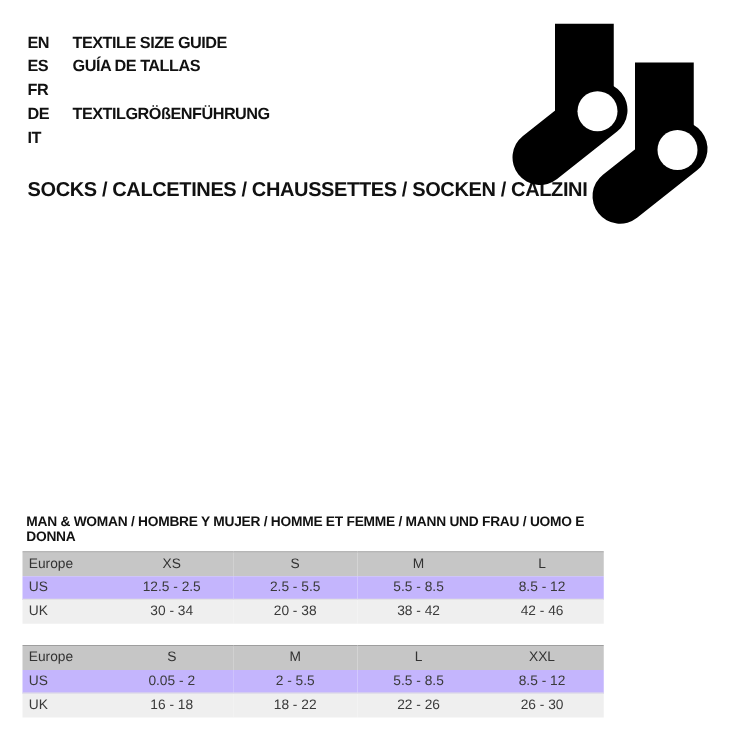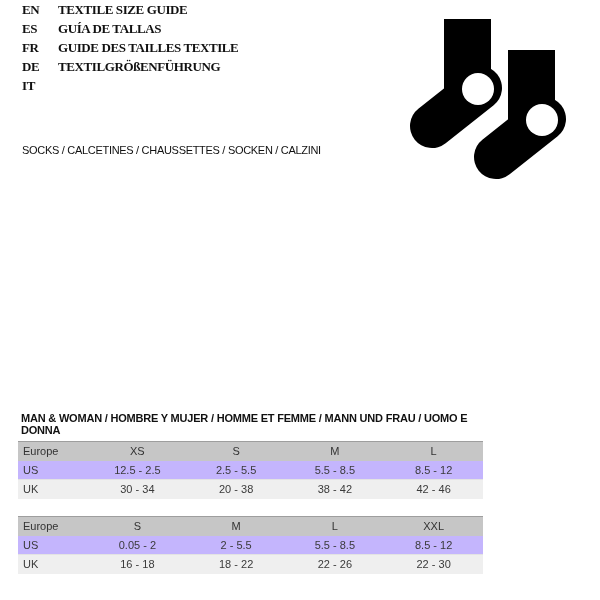--- a/index.html
+++ b/index.html
@@ -8,31 +8,31 @@
     position: relative;
     width: 600px;
     height: 600px;
     background: var(--page-bg, #ffffff);
     font-family: "Liberation Sans", sans-serif;
     color: var(--text, #111111);
     overflow: hidden;
   }
 
   
-  .langs { position: absolute; left: 22px; top: 0; font-family: Liberation Serif, serif; }
+  .langs { position: absolute; left: 22px; top: 24px; }
   .lang-row { display: flex; height: 19px; line-height: 19px; align-items: center; }
   .lang-code {
     width: 36px; font-weight: bold; font-size: 13px; letter-spacing: -0.4px;
   }
   .lang-label { font-weight: bold; font-size: 13px; letter-spacing: -0.4px; }
 
   
   .category {
     position: absolute; left: 22px; top: 112px;
-    font-weight: normal; font-size: 11px; letter-spacing: -0.3px; margin-top: 32px;
+    font-weight: bold; font-size: 16px; letter-spacing: -0.3px; margin-top: 32px;
   }
 
   
   .socks { position: absolute; left: 395px; top: 5px; width: 180px; height: 185px; color: var(--icon-black, #000000); }
 
   
   .tbl { position: absolute; left: 18px; width: 465px; }
   .tbl-1 { top: 412px; }
   .tbl-2 { top: 516px; }
   .tbl-title {
@@ -65,21 +65,20 @@
     <div class="lang-row">
       <span class="lang-code">EN</span>
       <span class="lang-label">TEXTILE SIZE GUIDE</span>
     </div>
     <div class="lang-row">
       <span class="lang-code">ES</span>
       <span class="lang-label">GUÍA DE TALLAS</span>
     </div>
     <div class="lang-row">
       <span class="lang-code">FR</span>
-      <span class="lang-label">GUIDE DES TAILLES TEXTILE</span>
     </div>
     <div class="lang-row">
       <span class="lang-code">DE</span>
       <span class="lang-label">TEXTILGRÖßENFÜHRUNG</span>
     </div>
     <div class="lang-row">
       <span class="lang-code">IT</span>
     </div>
   </div>
 
@@ -160,19 +159,19 @@
           <td>0.05 - 2</td>
           <td>2 - 5.5</td>
           <td>5.5 - 8.5</td>
           <td>8.5 - 12</td>
         </tr>
         <tr class="row-uk">
           <td>UK</td>
           <td>16 - 18</td>
           <td>18 - 22</td>
           <td>22 - 26</td>
-          <td>22 - 30</td>
+          <td>26 - 30</td>
         </tr>
       </tbody>
     </table>
   </section>
 
 </div>
 
 </body></html>

